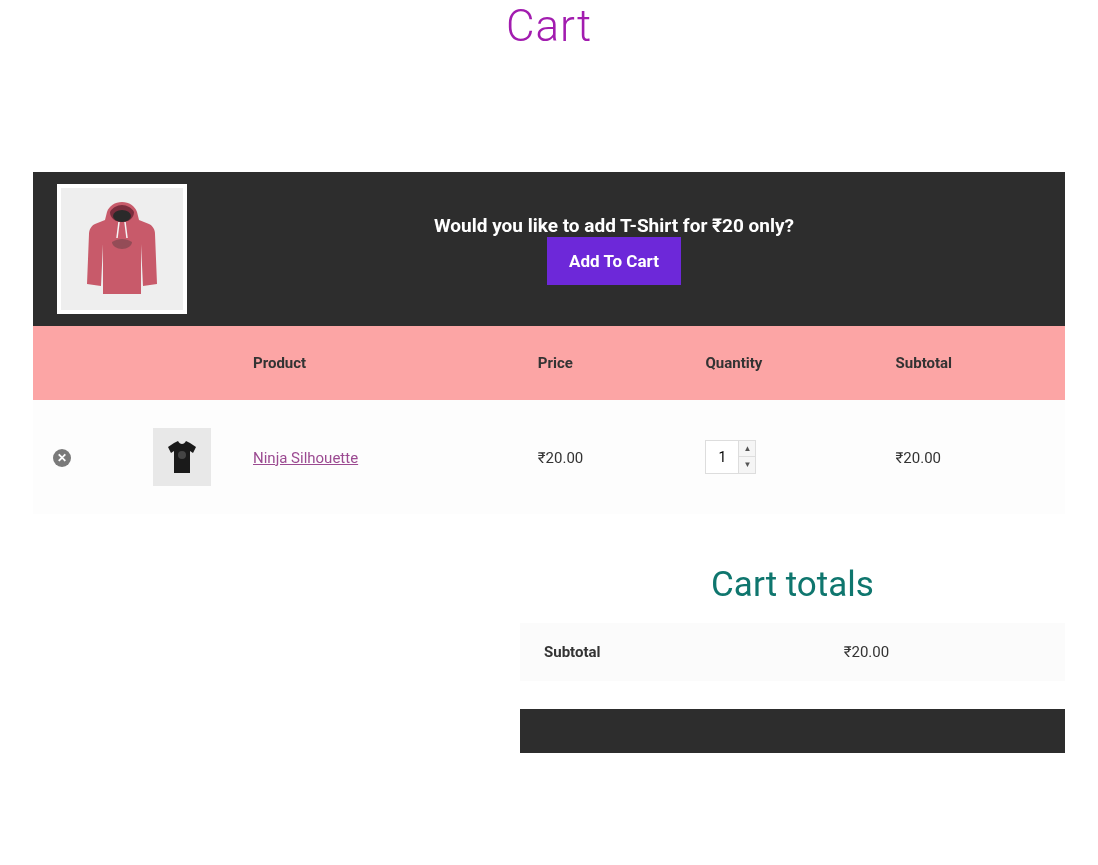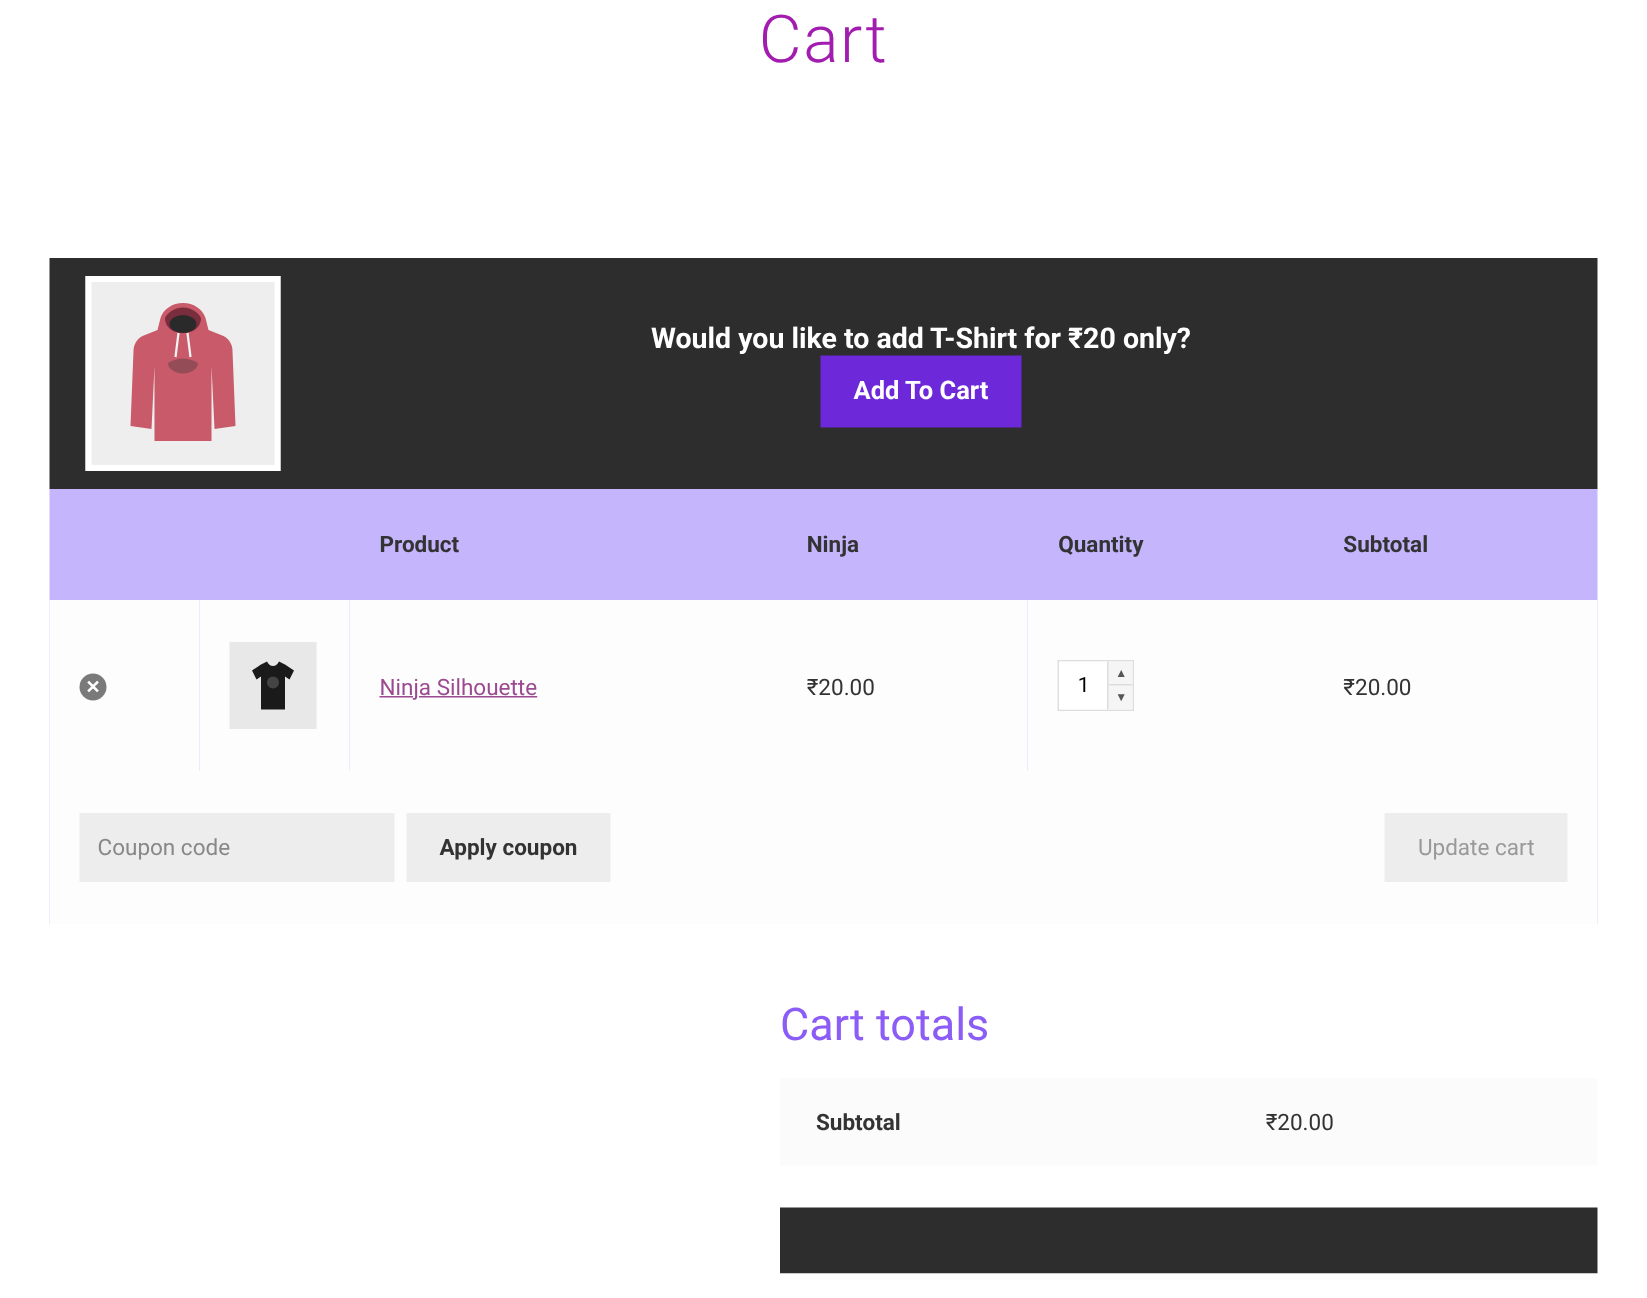--- a/index.html
+++ b/index.html
@@ -61,21 +61,21 @@
       border: none;
       padding: 14px 22px;
       font-size: 17px;
       font-weight: 700;
       cursor: pointer;
       font-family: inherit;
     }
     .cart-table {
       width: 100%;
       border-collapse: collapse;
-      background: #c4b5fd;
+      background: #fca5a5;
     }
     .cart-table thead th {
       text-align: left;
       padding: 28px 20px;
       font-weight: 700;
       font-size: 15px;
       color: #333;
     }
     .cart-table thead th.col-remove,
     .cart-table thead th.col-thumb {
@@ -201,24 +201,25 @@
       color: #999;
       cursor: pointer;
       font-family: inherit;
     }
     .cart-totals {
       width: 545px;
       margin-left: auto;
       margin-top: 50px;
     }
     .cart-totals-title {
-      font-size: 30px;
+      font-size: 35px;
       font-weight: 400;
-      color: #8b5cf6;
+      color: #0f766e;
       margin-bottom: 18px;
+      text-align: center;
     }
     .totals-table {
       width: 100%;
       border-collapse: collapse;
     }
     .totals-table th,
     .totals-table td {
       text-align: left;
       padding: 20px 24px;
       font-size: 15px;
@@ -272,21 +273,21 @@
       <button class="add-to-cart-btn">Add To Cart</button>
     </div>
   </div>
 
   <table class="cart-table">
     <thead>
       <tr>
         <th class="col-remove"></th>
         <th class="col-thumb"></th>
         <th>Product</th>
-        <th>Ninja</th>
+        <th>Price</th>
         <th>Quantity</th>
         <th>Subtotal</th>
       </tr>
     </thead>
     <tbody>
       <tr>
         <td>
           <span class="remove-icon">
             <span>✕</span>
           </span>
@@ -309,31 +310,20 @@
           <div class="qty-input-wrap">
             <input class="qty-input" type="text" value="1" style="">
             <div class="qty-spinners">
               <div class="qty-spinner">▲</div>
               <div class="qty-spinner">▼</div>
             </div>
           </div>
         </td>
         <td>
           <span class="price-text">₹20.00</span>
-        </td>
-      </tr>
-      <tr class="actions-row">
-        <td colspan="6">
-          <div class="actions-inner">
-            <div class="coupon-area">
-              <input class="coupon-input" type="text" placeholder="Coupon code" style="">
-              <button class="apply-coupon-btn">Apply coupon</button>
-            </div>
-            <button class="update-cart-btn">Update cart</button>
-          </div>
         </td>
       </tr>
     </tbody>
   </table>
 
   <div class="cart-totals">
     <h2 class="cart-totals-title">Cart totals</h2>
     <table class="totals-table">
       <tbody>
           <tr>

